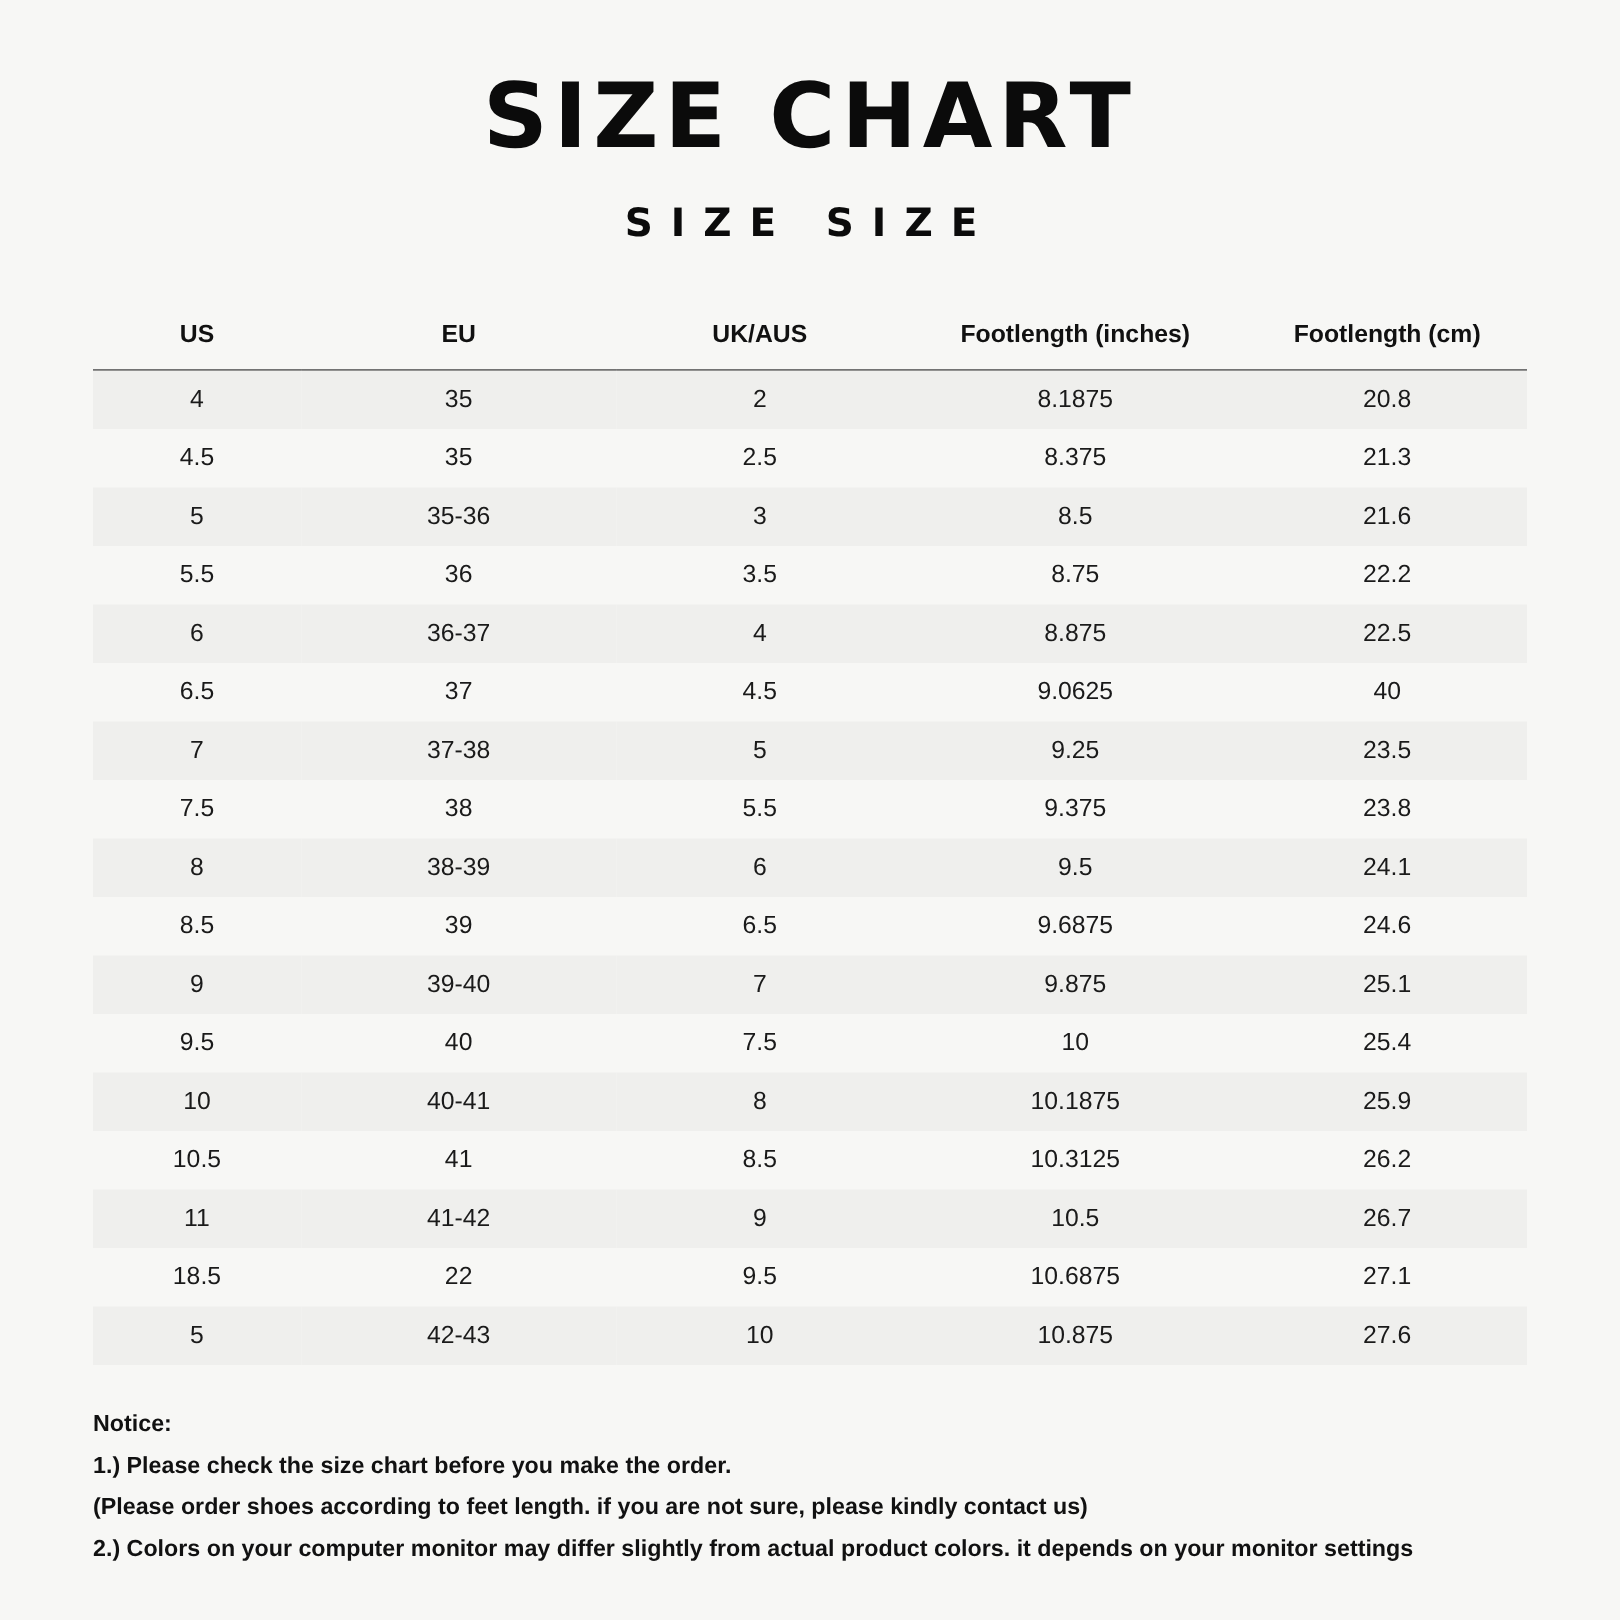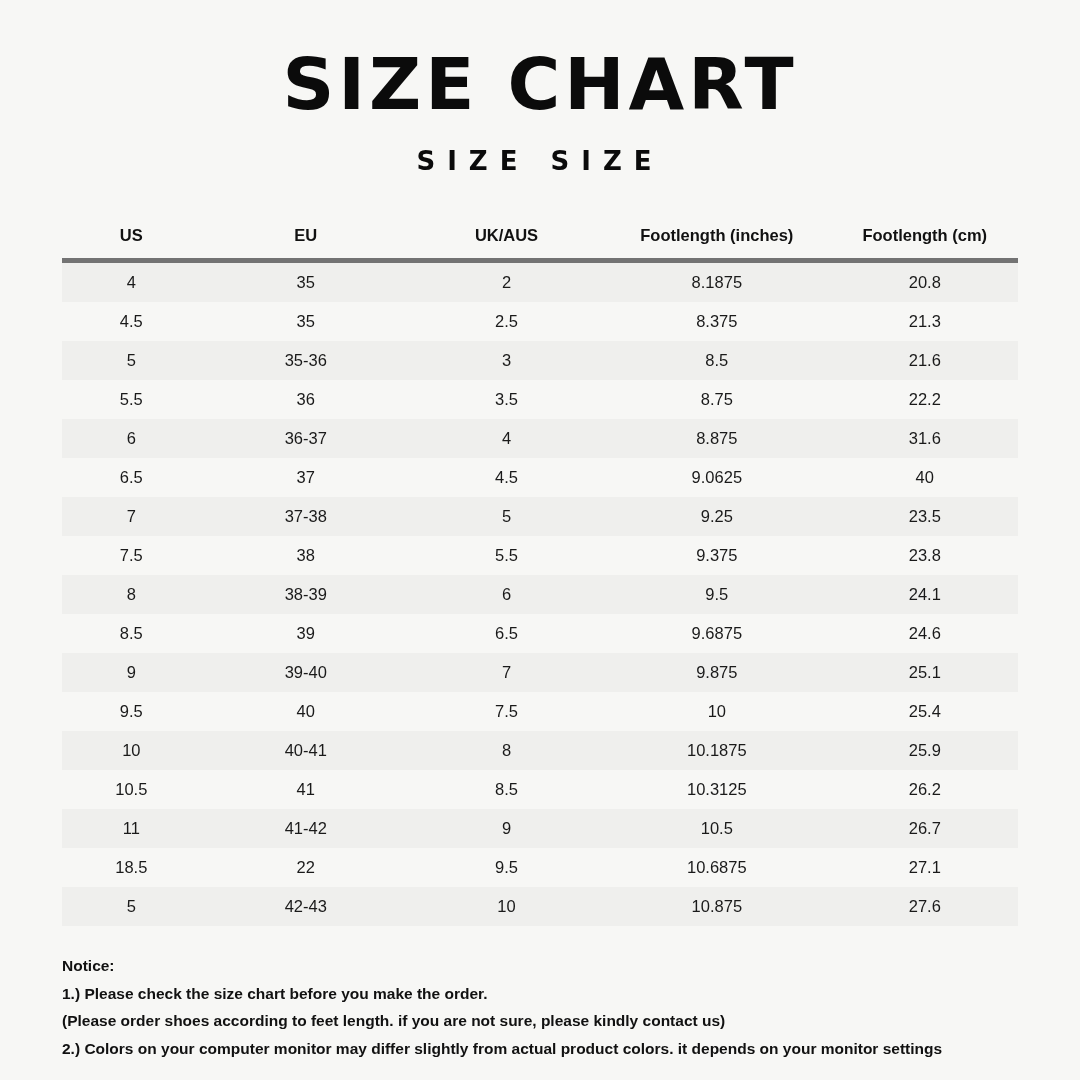--- a/index.html
+++ b/index.html
@@ -16,21 +16,21 @@
   }
   .page {
     position: relative;
     width: 1080px;
     height: 1080px;
     box-sizing: border-box;
     padding: 0 62px;
   }
   .title {
     text-align: center;
-    font-size: 72px;
+    font-size: 60px;
     font-weight: 800;
     letter-spacing: 4px;
     line-height: 1;
     margin: 0;
     padding-top: 48px;
     color: #0b0b0b;
     font-family: "DejaVu Sans", sans-serif;
   }
   .subtitle {
     text-align: center;
@@ -49,21 +49,21 @@
     width: 100%;
     border-collapse: collapse;
     table-layout: fixed;
   }
   table.size-table th {
     font-size: 16.5px;
     font-weight: 700;
     padding: 12px 4px 13px 4px;
     text-align: center;
     color: #111111;
-    border-bottom: 5px solid #737373;
+    border-bottom: 1px solid #737373;
     background: #f7f7f5;
   }
   table.size-table td {
     font-size: 16.5px;
     font-weight: 400;
     padding: 10px 4px 10px 4px;
     text-align: center;
     color: #1a1a1a;
   }
   table.size-table tbody tr:nth-child(odd) td {
@@ -142,21 +142,21 @@
           <td>36</td>
           <td>3.5</td>
           <td>8.75</td>
           <td>22.2</td>
         </tr>
         <tr>
           <td>6</td>
           <td>36-37</td>
           <td>4</td>
           <td>8.875</td>
-          <td>31.6</td>
+          <td>22.5</td>
         </tr>
         <tr>
           <td>6.5</td>
           <td>37</td>
           <td>4.5</td>
           <td>9.0625</td>
           <td>40</td>
         </tr>
         <tr>
           <td>7</td>

